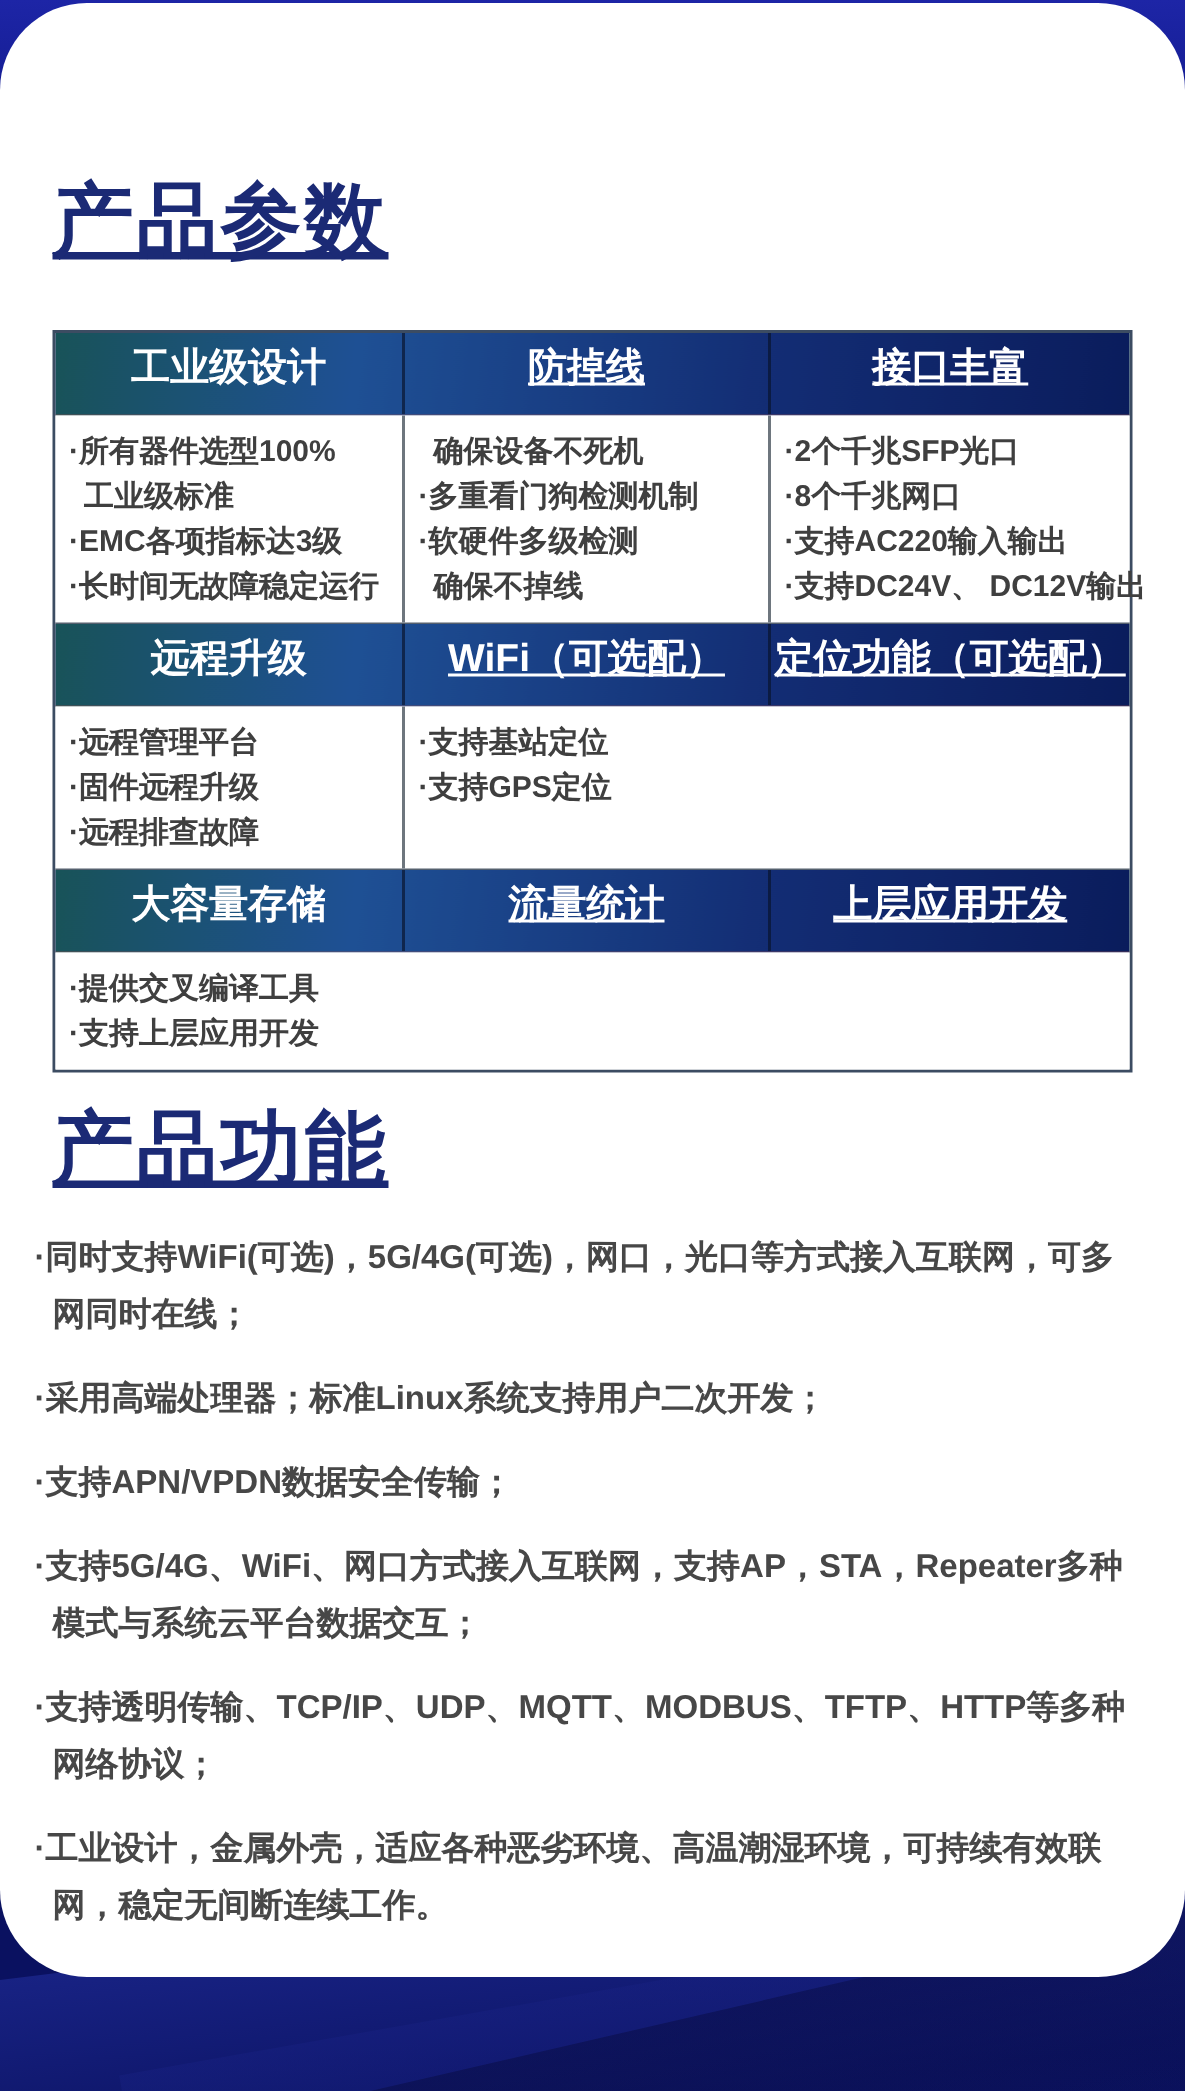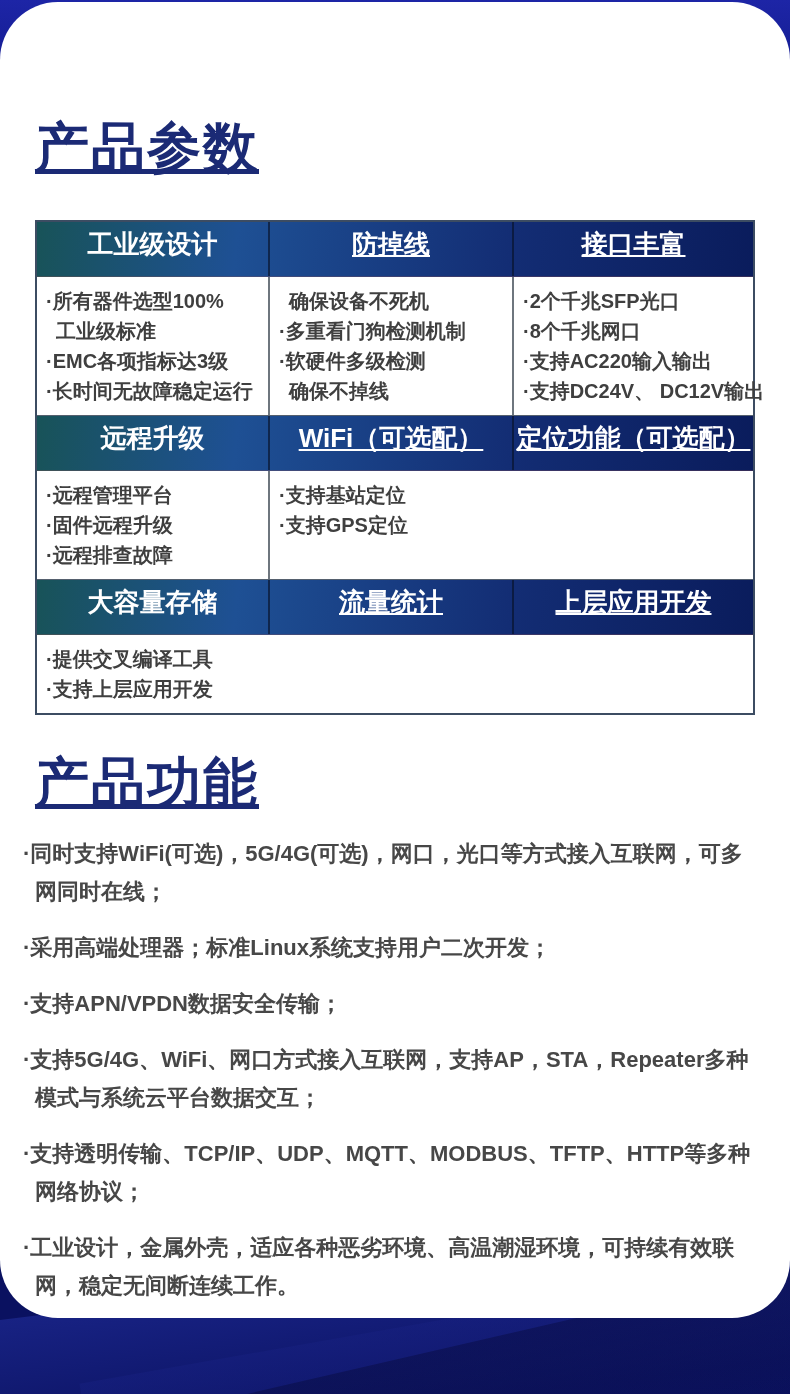--- a/index.html
+++ b/index.html
@@ -48,21 +48,21 @@
 
   .sec-title {
     font-size: 54px;
     line-height: 62px;
     font-weight: 900;
     letter-spacing: 2px;
     color: #1b2a75;
     text-decoration: underline;
   }
   .params-title  { margin: 114px 0 42px 0; }
-  .features-title{ margin: 36px 0 22px 0; }
+  .features-title{ margin: 20px 0 22px 0; }
 
   
   .spec-table {
     width: 720px;
     border: 2px solid #3c4c62;
     background: #fff;
   }
   .header-row {
     display: grid;
     grid-template-columns: 231px 244px 241px;

